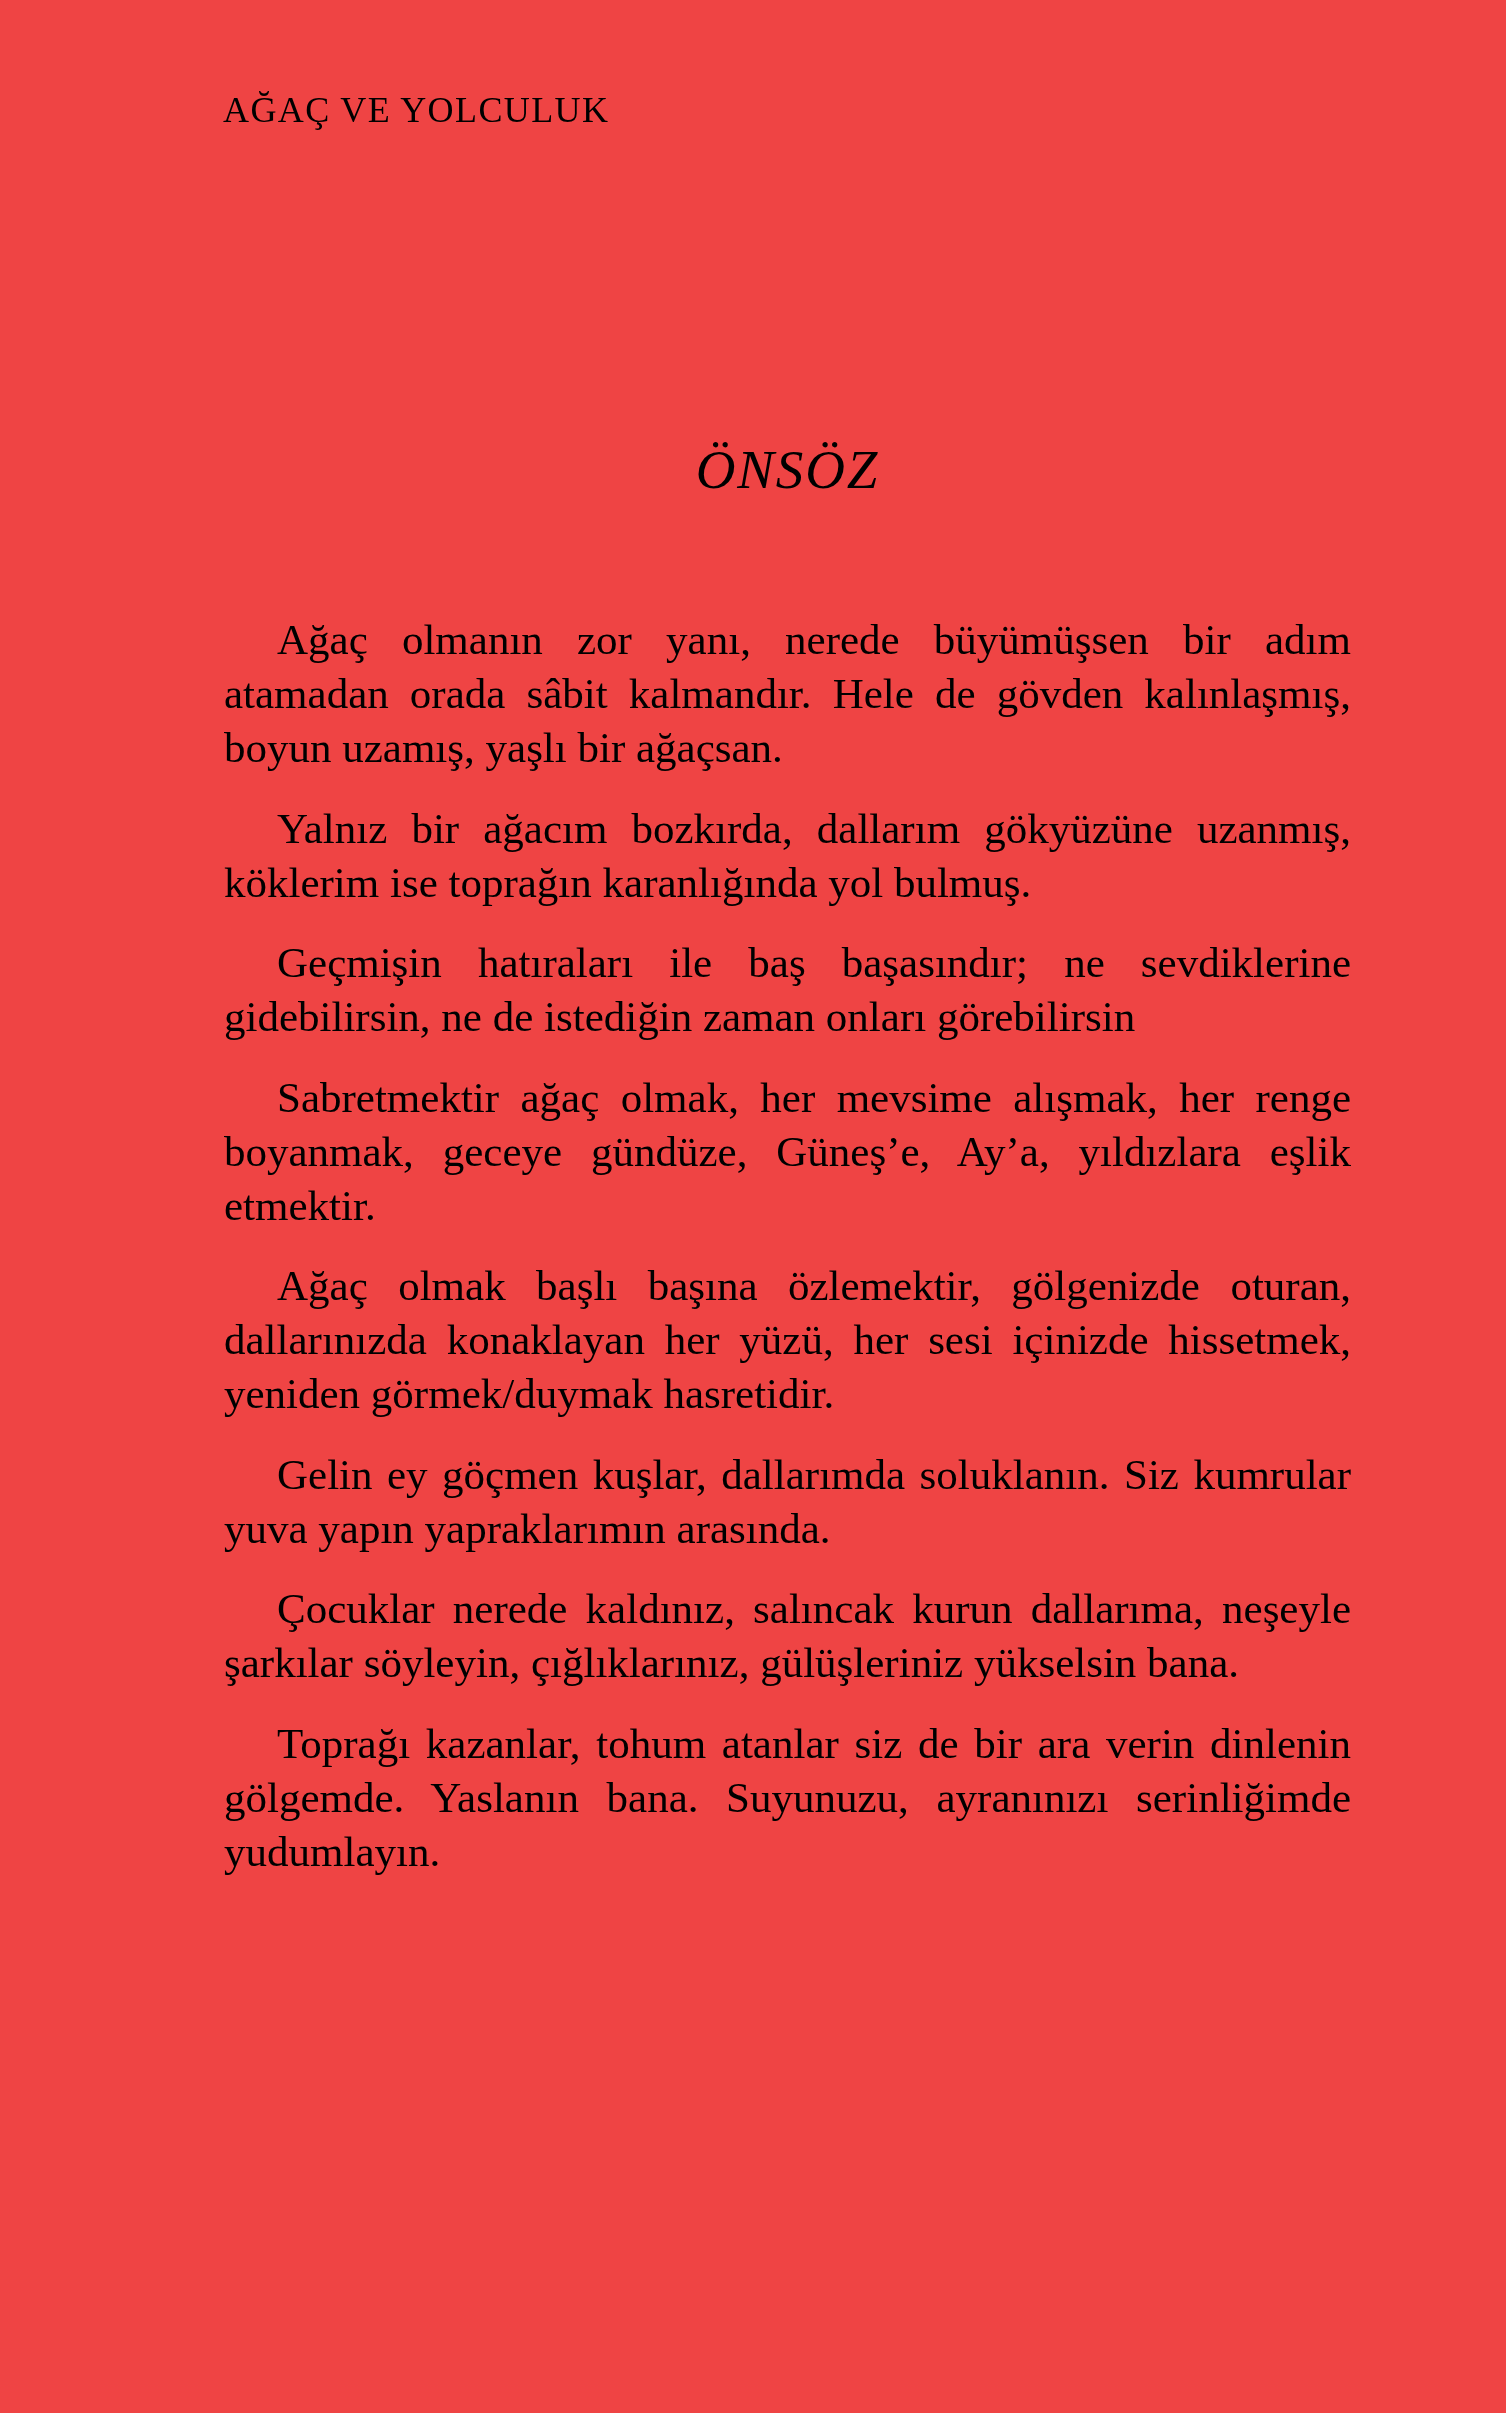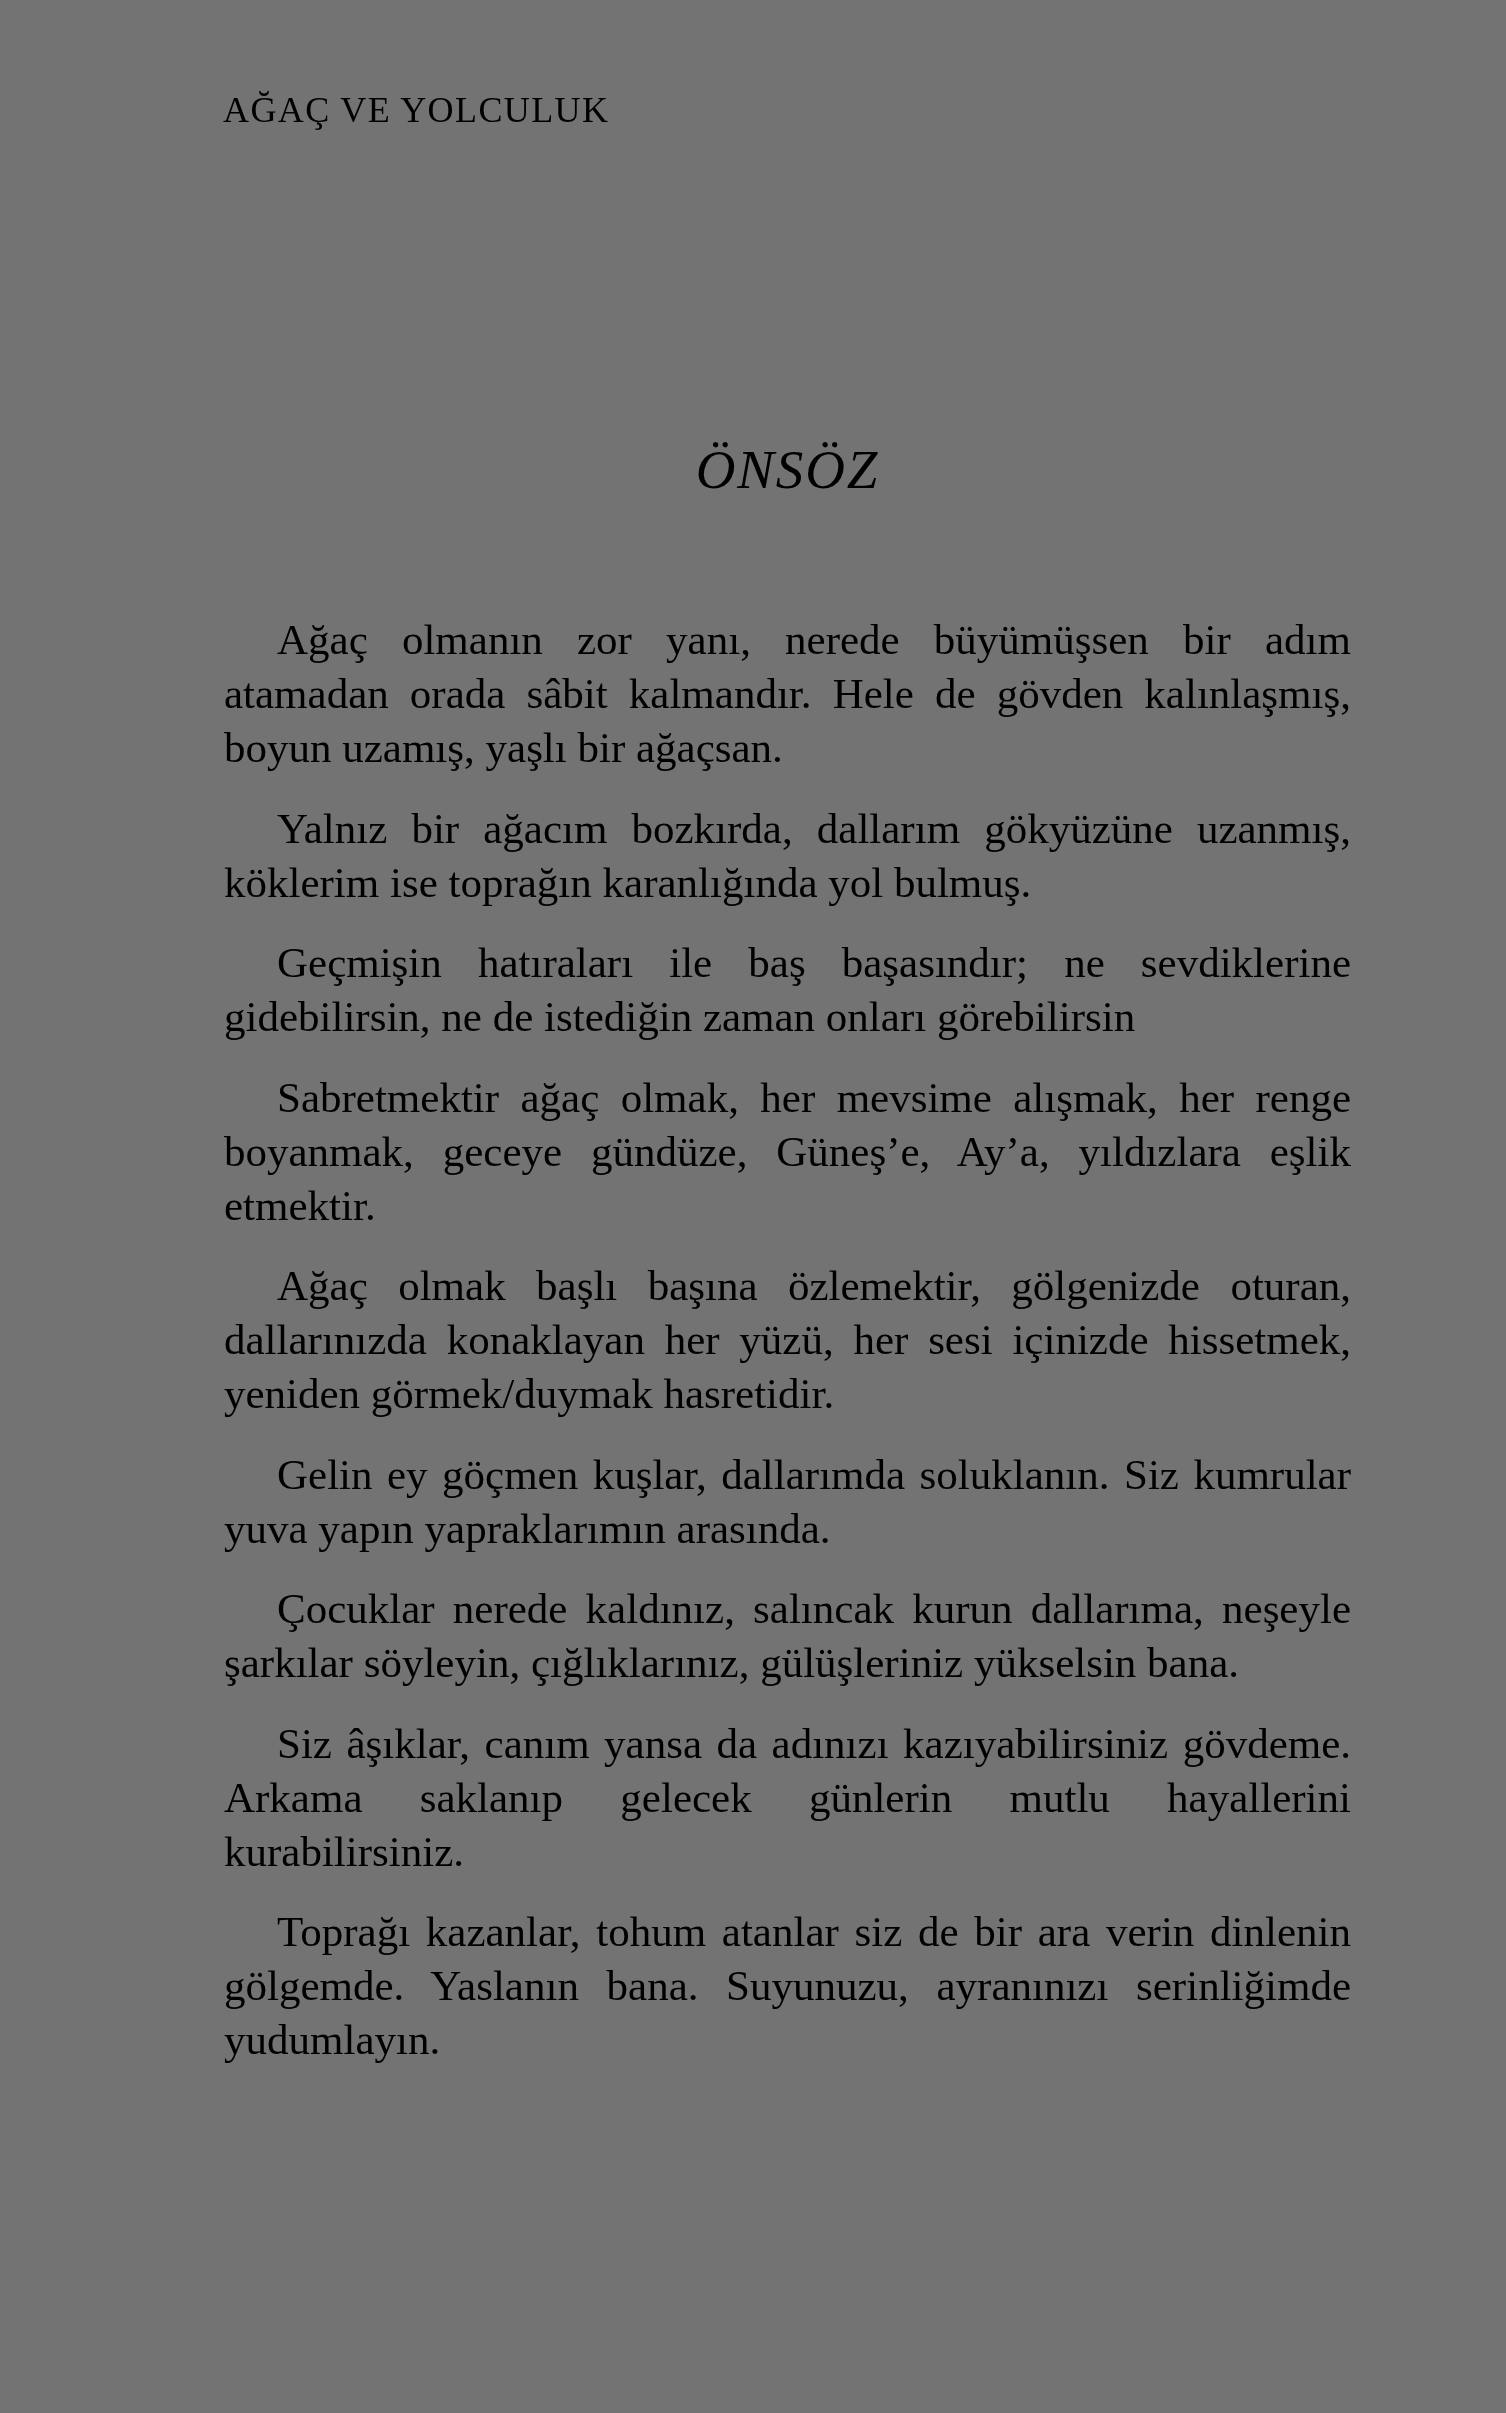--- a/index.html
+++ b/index.html
@@ -4,21 +4,21 @@
   <style>
     html, body {
       margin: 0;
       padding: 0;
       background: #ffffff;
     }
     .book-page {
       position: relative;
       width: 1507px;
       height: 2413px;
-      background: #737373;
+      background: #ef4444;
       color: #000000;
       font-family: "Liberation Serif", "DejaVu Serif", serif;
       overflow: hidden;
     }
     .running-header {
       position: absolute;
       left: 223px;
       top: 91px;
       font-size: 36px;
       line-height: 1.1;
@@ -63,18 +63,17 @@
   <div class="chapter-title">ÖNSÖZ</div>
 
   <div class="body-text">
     <p>Ağaç olmanın zor yanı, nerede büyümüşsen bir adım atamadan orada sâbit kalmandır. Hele de gövden kalınlaşmış, boyun uzamış, yaşlı bir ağaçsan.</p>
     <p>Yalnız bir ağacım bozkırda, dallarım gökyüzüne uzanmış, köklerim ise toprağın karanlığında yol bulmuş.</p>
     <p>Geçmişin hatıraları ile baş başasındır; ne sevdiklerine gidebilirsin, ne de istediğin zaman onları görebilirsin</p>
     <p>Sabretmektir ağaç olmak, her mevsime alışmak, her renge boyanmak, geceye gündüze, Güneş’e, Ay’a, yıldızlara eşlik etmektir.</p>
     <p>Ağaç olmak başlı başına özlemektir, gölgenizde oturan, dallarınızda konaklayan her yüzü, her sesi içinizde hissetmek, yeniden görmek/duymak hasretidir.</p>
     <p>Gelin ey göçmen kuşlar, dallarımda soluklanın. Siz kumrular yuva yapın yapraklarımın arasında.</p>
     <p>Çocuklar nerede kaldınız, salıncak kurun dallarıma, neşeyle şarkılar söyleyin, çığlıklarınız, gülüşleriniz yükselsin bana.</p>
-    <p>Siz âşıklar, canım yansa da adınızı kazıyabilirsiniz gövdeme. Arkama saklanıp gelecek günlerin mutlu hayallerini kurabilirsiniz.</p>
     <p>Toprağı kazanlar, tohum atanlar siz de bir ara verin dinlenin gölgemde. Yaslanın bana. Suyunuzu, ayranınızı serinliğimde yudumlayın.</p>
   </div>
 
 </div>
 
 
 </body></html>

